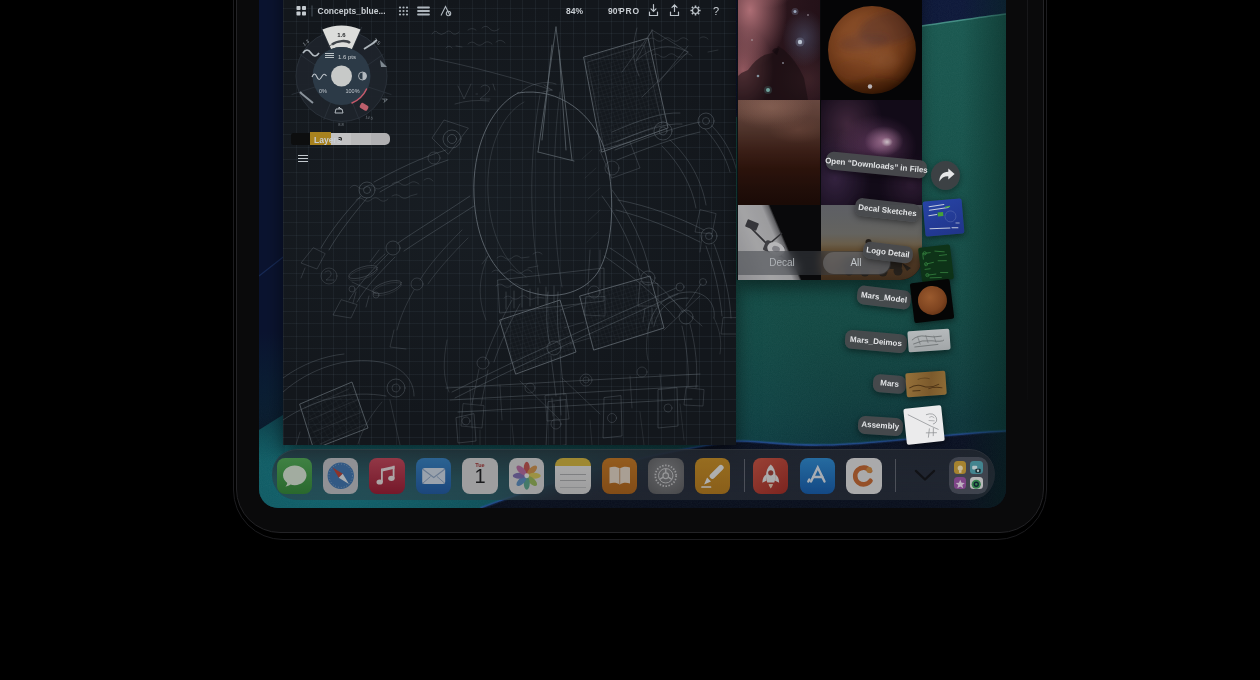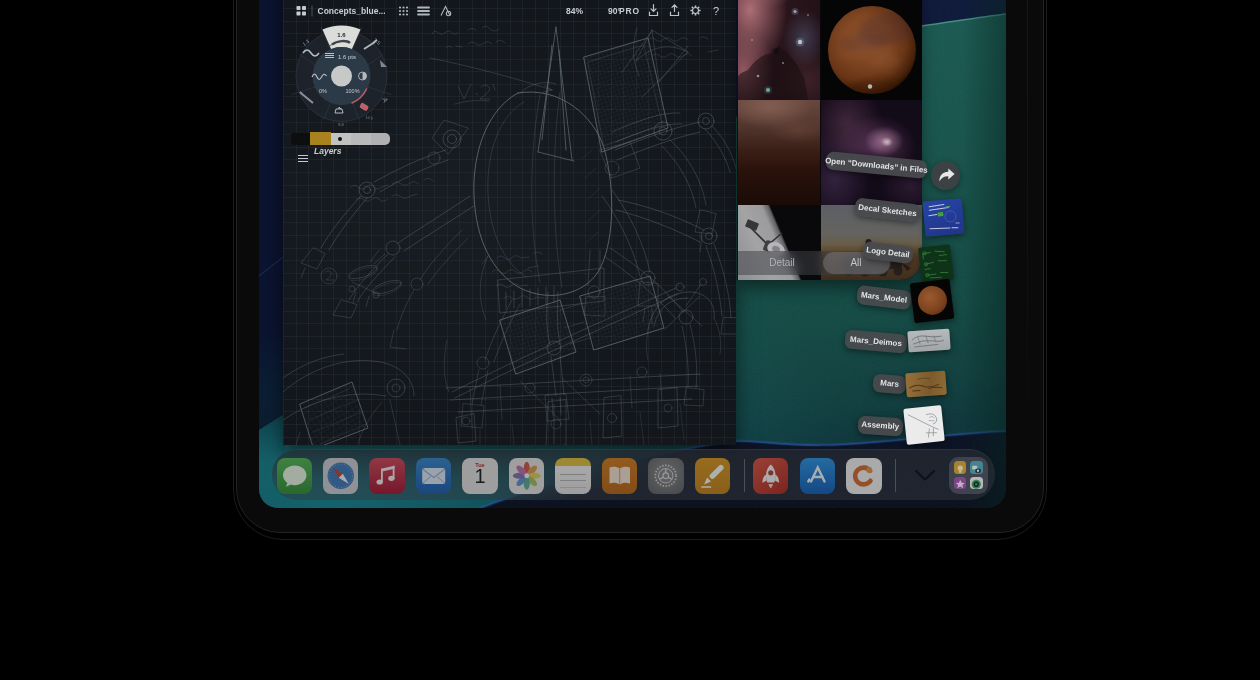--- a/index.html
+++ b/index.html
@@ -333,21 +333,21 @@
       <div class="abs" style="left:60px;top:0.5px;width:20px;height:12px;background:#b9b9ba"></div>
       <div class="abs" style="left:80px;top:0.5px;width:19.5px;height:12px;background:#b0b0b2;border-radius:0 5px 5px 0"></div>
       <div class="abs" style="left:47.5px;top:4.5px;width:4px;height:4px;background:#111;border-radius:50%"></div>
     </div>
 
     <div class="abs" style="left:14.5px;top:234.5px;width:10px;height:8px;">
       <div style="height:1.3px;background:#c3c9ce;margin-bottom:1.9px"></div>
       <div style="height:1.3px;background:#c3c9ce;margin-bottom:1.9px"></div>
       <div style="height:1.3px;background:#c3c9ce"></div>
     </div>
-    <div class="topbar-t" style="left:31px;top:226px;font-style:italic;">Layers</div>
+    <div class="topbar-t" style="left:31px;top:215px;">Layers</div>
   </div>
 
   <div class="photos">
     <div class="cell" style="left:0;top:0;width:82px;height:179.5px;background:
       radial-gradient(30px 40px at 66px 118px, rgba(120,140,185,0.4), rgba(120,140,185,0) 72%),
       radial-gradient(48px 75px at 12px 90px, rgba(205,130,138,1), rgba(190,120,128,0) 78%),
       radial-gradient(52px 62px at 30px 40px, rgba(198,124,132,0.95), rgba(182,112,120,0) 78%),
       radial-gradient(40px 55px at 5px 150px, rgba(185,112,120,0.9), rgba(170,100,108,0) 78%),
       radial-gradient(55px 50px at 60px 20px, rgba(148,88,100,0.7), rgba(130,75,88,0) 80%),
       radial-gradient(45px 45px at 70px 160px, rgba(95,55,62,0.55), rgba(95,55,62,0) 80%),
@@ -434,21 +434,21 @@
             <circle cx="44" cy="67" r="4.5"></circle>
             <circle cx="62" cy="67" r="4.5"></circle>
             <circle cx="77" cy="66" r="4.5"></circle>
           <path d="M23,58 L14,64 L18,66 Z M81,58 L90,63 L86,66 Z"></path>
         </g>
       </svg>
     </div>
     <div class="abs" style="left:0;top:0;width:184px;height:360px;background:rgba(4,5,7,0.16);"></div>
     <div class="abs" style="left:0;top:330.5px;width:152.5px;height:24px;border-radius:0 19px 19px 0;background:rgba(62,65,70,0.52);-webkit-backdrop-filter:blur(5px);backdrop-filter:blur(5px);"></div>
     <div class="abs" style="left:84.5px;top:331.5px;width:67px;height:22px;border-radius:11px;background:rgba(130,133,138,0.42);"></div>
-    <div class="abs" style="left:0;top:330.5px;width:88px;height:24px;color:#aeb2b6;font-size:10px;display:flex;align-items:center;justify-content:center;">Detail</div>
+    <div class="abs" style="left:0;top:330.5px;width:88px;height:24px;color:#aeb2b6;font-size:10px;display:flex;align-items:center;justify-content:center;">Decal</div>
     <div class="abs" style="left:84.5px;top:331.5px;width:67px;height:22px;color:#c2c6ca;font-size:10px;display:flex;align-items:center;justify-content:center;">All</div>
   </div>
 
   <div class="pill" style="left:567px;top:235.5px;width:101px;height:18px;transform:rotate(5.5deg);">Open “Downloads” in Files</div>
   <div class="abs" style="left:672.5px;top:241.1px;width:29px;height:29px;border-radius:50%;background:rgba(62,64,67,0.95);box-shadow:0 2px 6px rgba(0,0,0,0.4);">
     <svg width="29" height="29" viewBox="0 0 29 29">
         <path d="M17.3,7.6 L23.6,13 L17.3,18.4 L17.3,15.2 C13.4,15 10.3,16.8 8.4,20.4 C8.3,14.6 11.6,10.9 17.3,10.8 Z" fill="#e6e7e8"></path>
       </svg>
   </div>
   <div class="pill" style="left:596.5px;top:280.5px;width:65px;height:18px;transform:rotate(6.5deg);">Decal Sketches</div>

